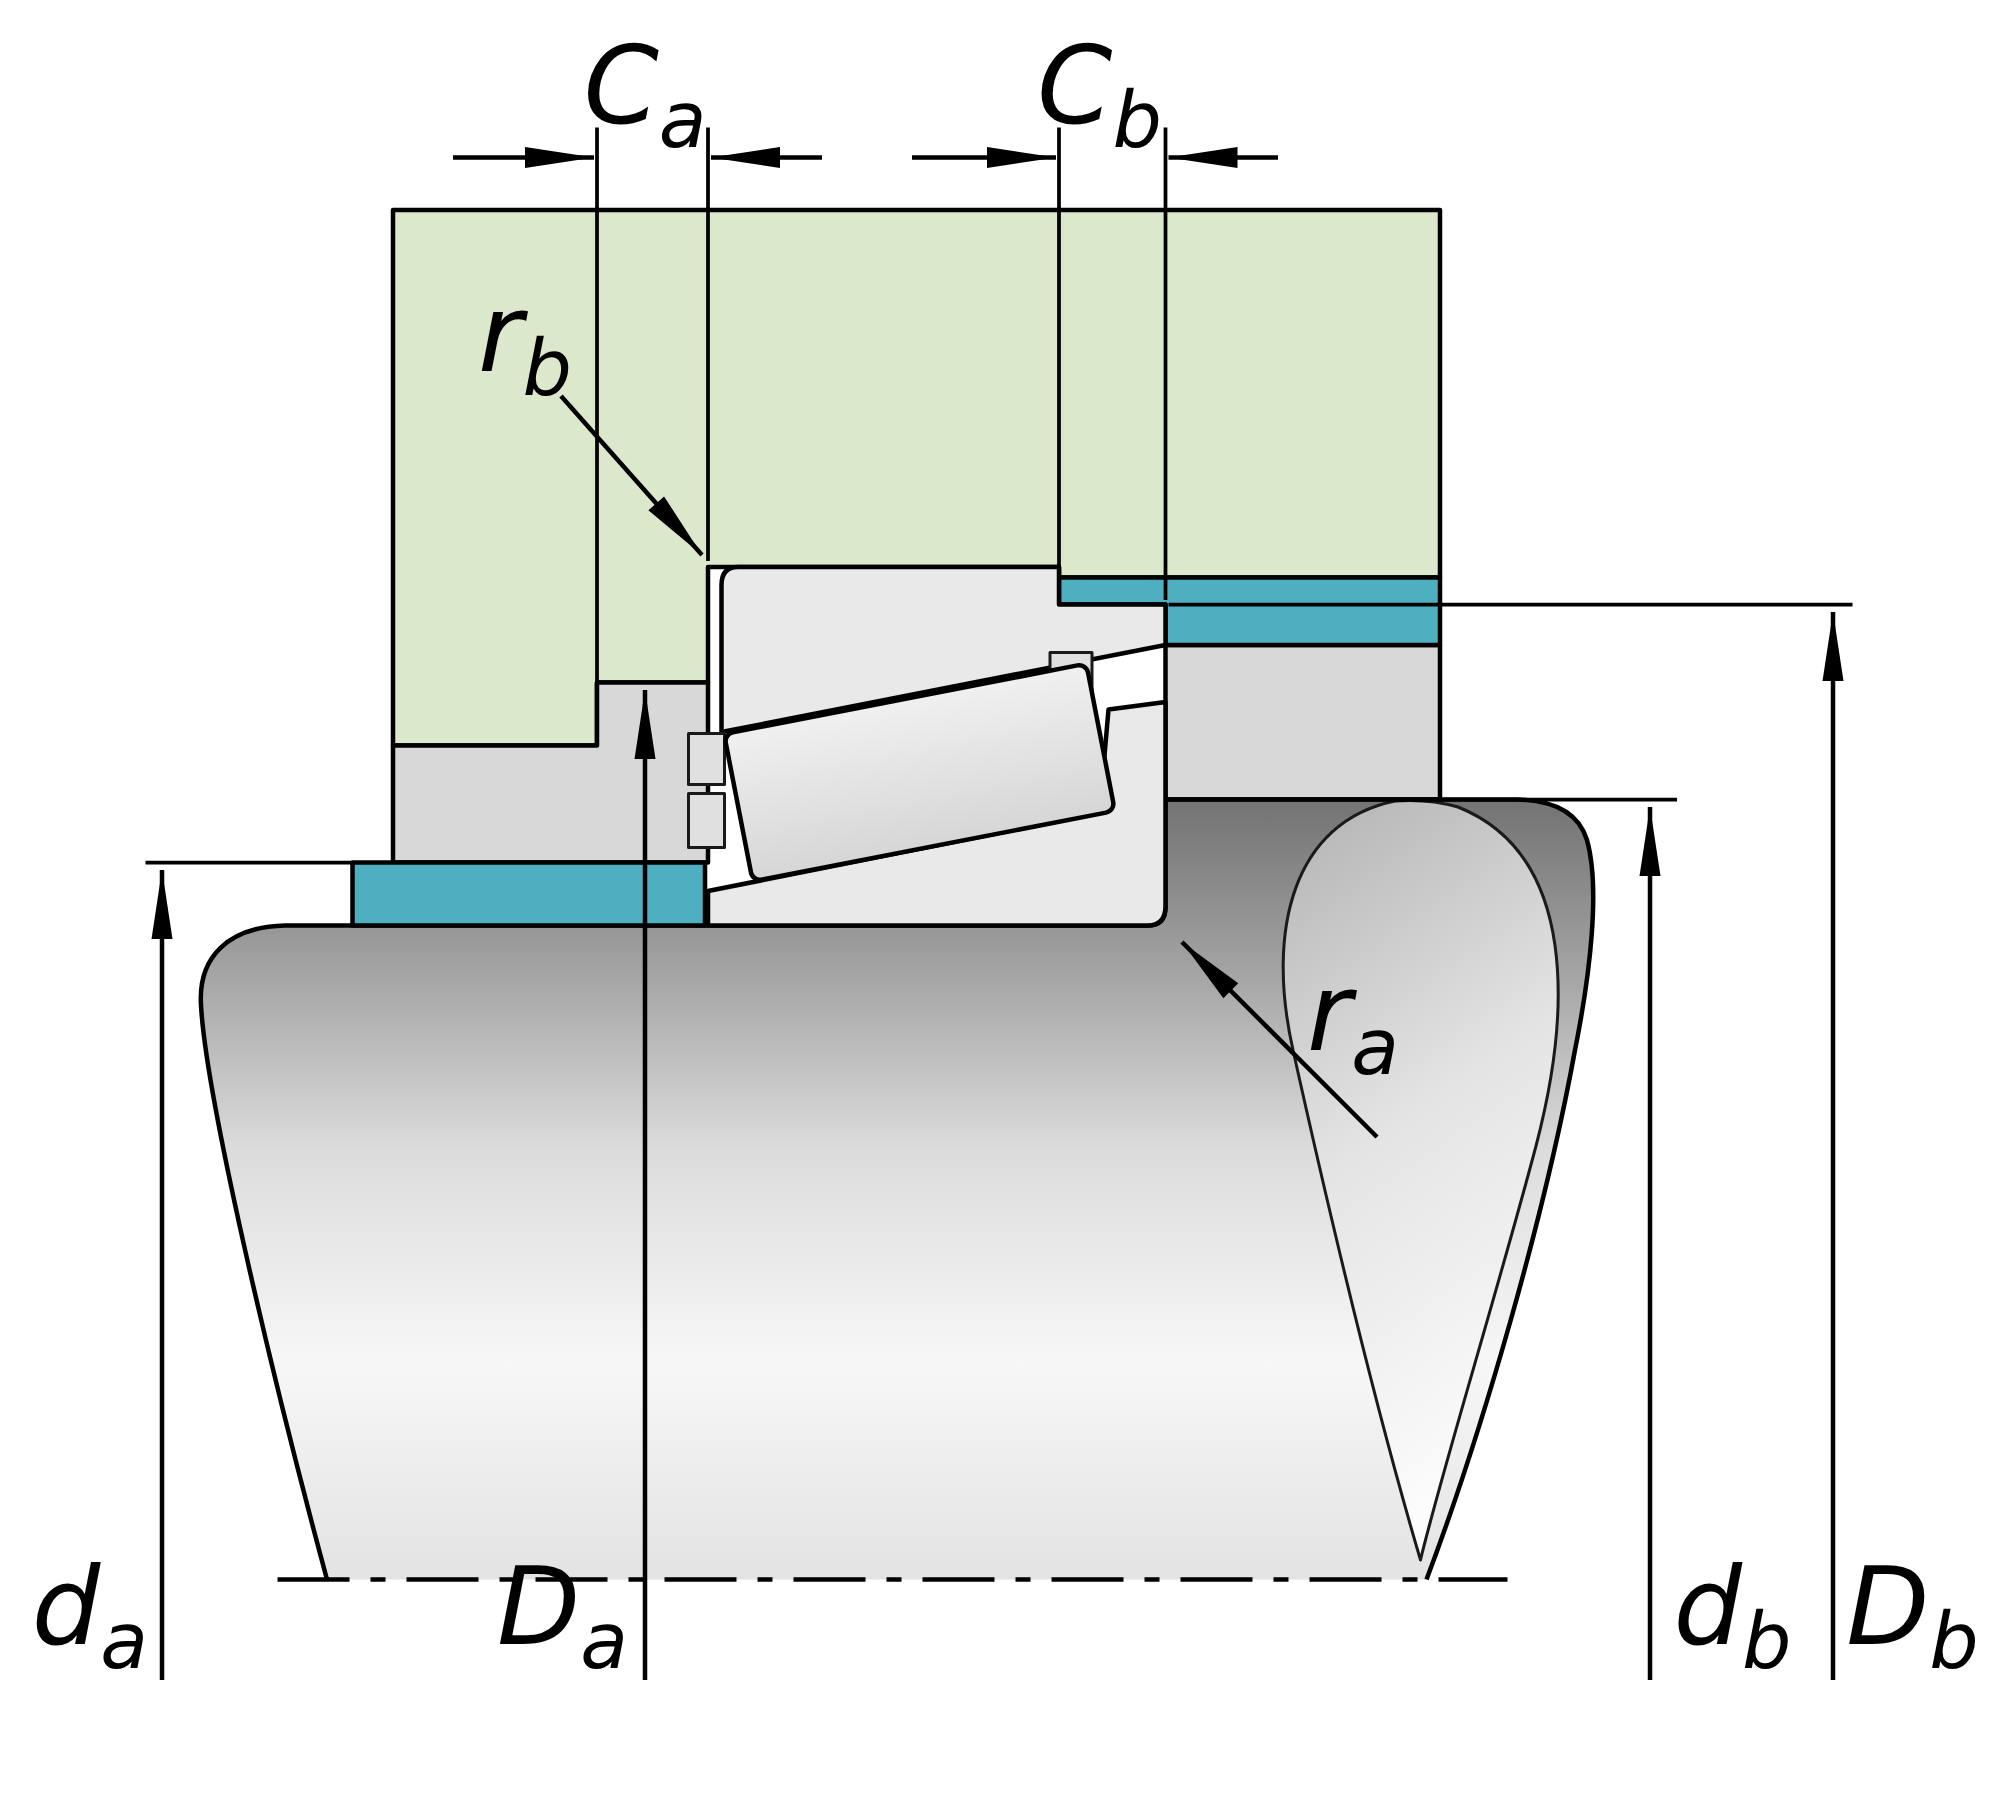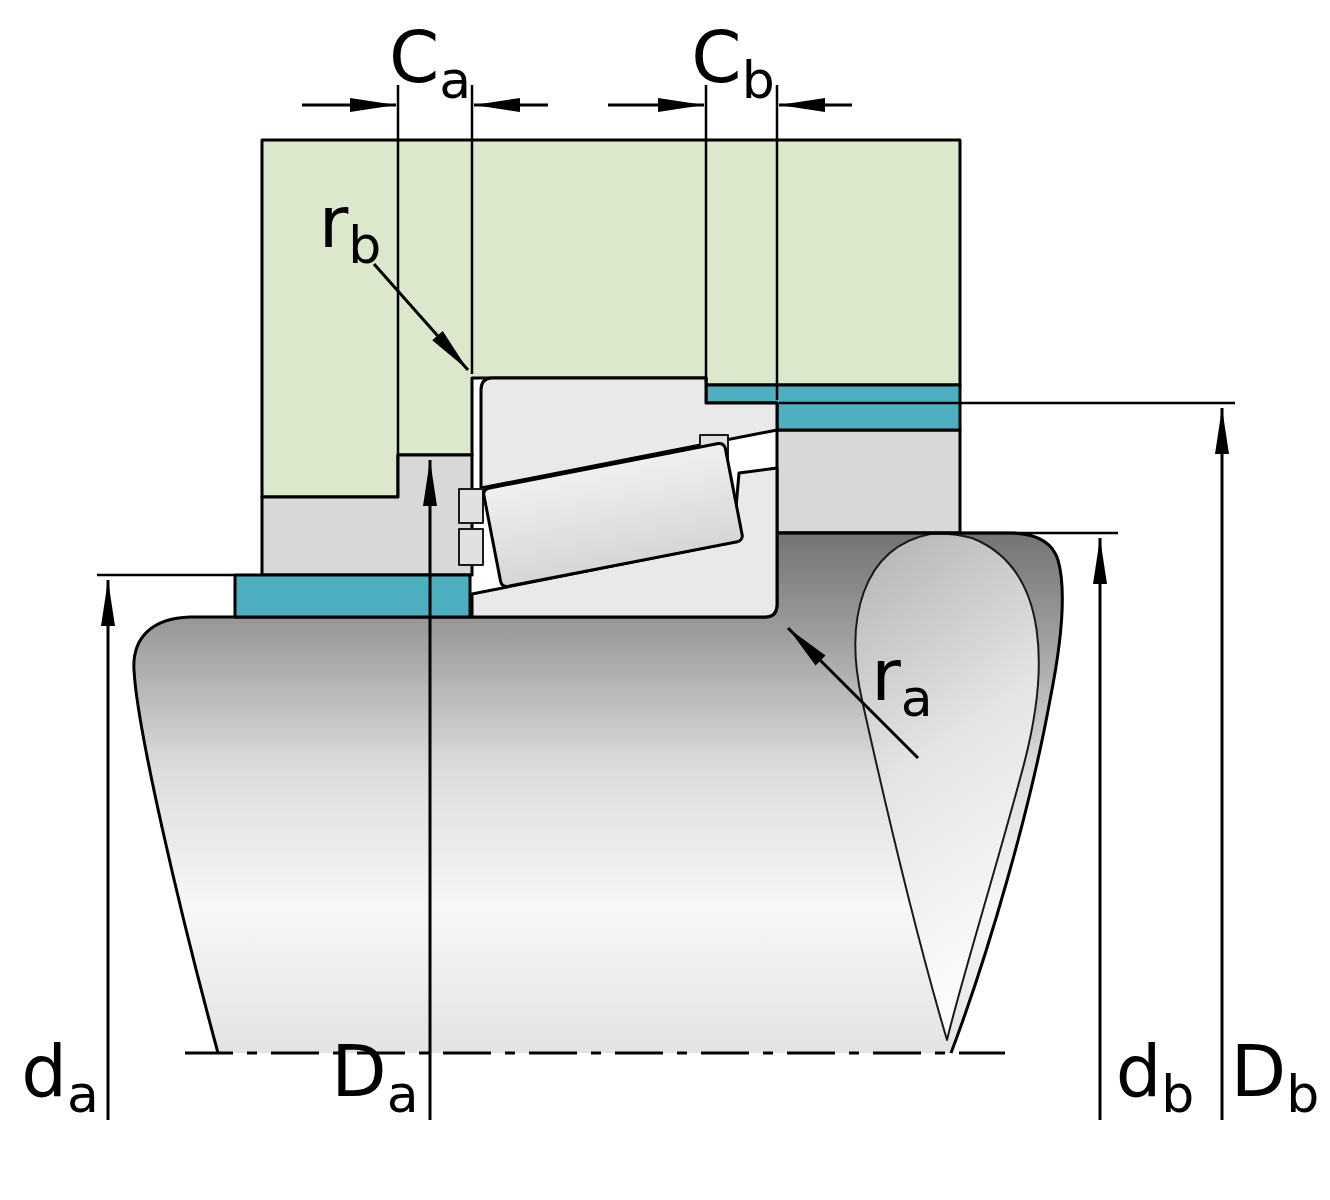--- a/index.html
+++ b/index.html
@@ -1,16 +1,16 @@
 <!DOCTYPE html>
 <html><head>
 <meta charset="utf-8">
 <style>
   html,body{margin:0;padding:0;background:#fff;}
-  #stage{position:relative;width:1330px;height:1200px;background:#ffffff;overflow:hidden;}
+  #stage{position:relative;width:1330px;height:1200px;background:#ffffff;overflow:hidden;font-style:italic;}
   svg{display:block;}
   .outline{stroke:#000;stroke-width:3;stroke-linejoin:round;}
   .thin{stroke:#1a1a1a;stroke-width:2;stroke-linejoin:round;}
   .dim{stroke:#000;stroke-width:3;fill:none;}
   .ext{stroke:#000;stroke-width:2.5;fill:none;}
   .cl{stroke:#000;stroke-width:3;fill:none;stroke-dasharray:48 14 10 14;}
   text{font-family:"DejaVu Sans","Liberation Sans",sans-serif;font-size:72px;fill:#000;}
   .sub{font-size:52px;}
 </style>
 </head>

